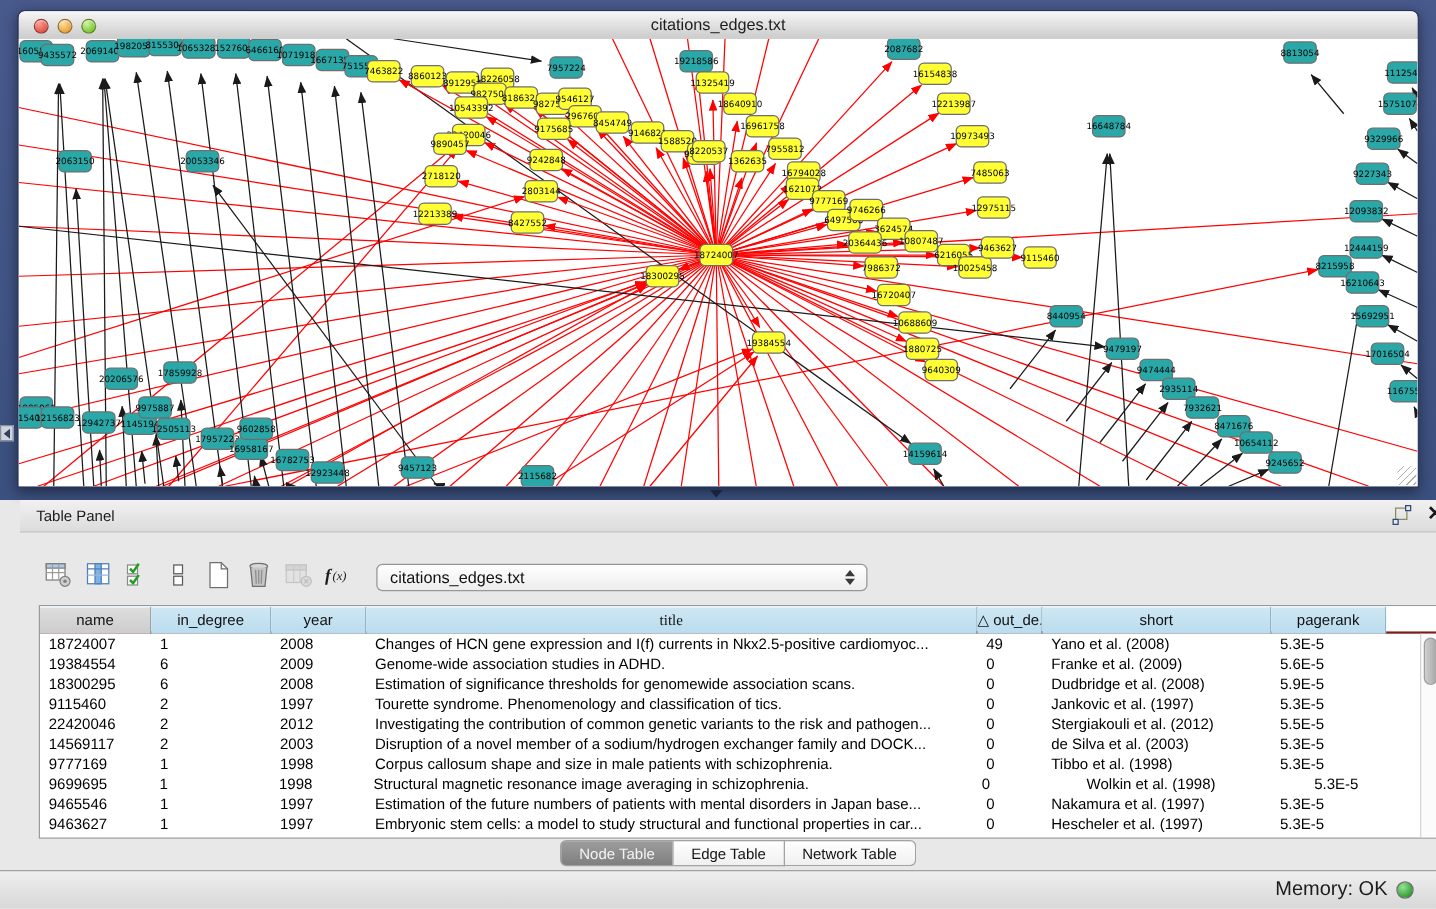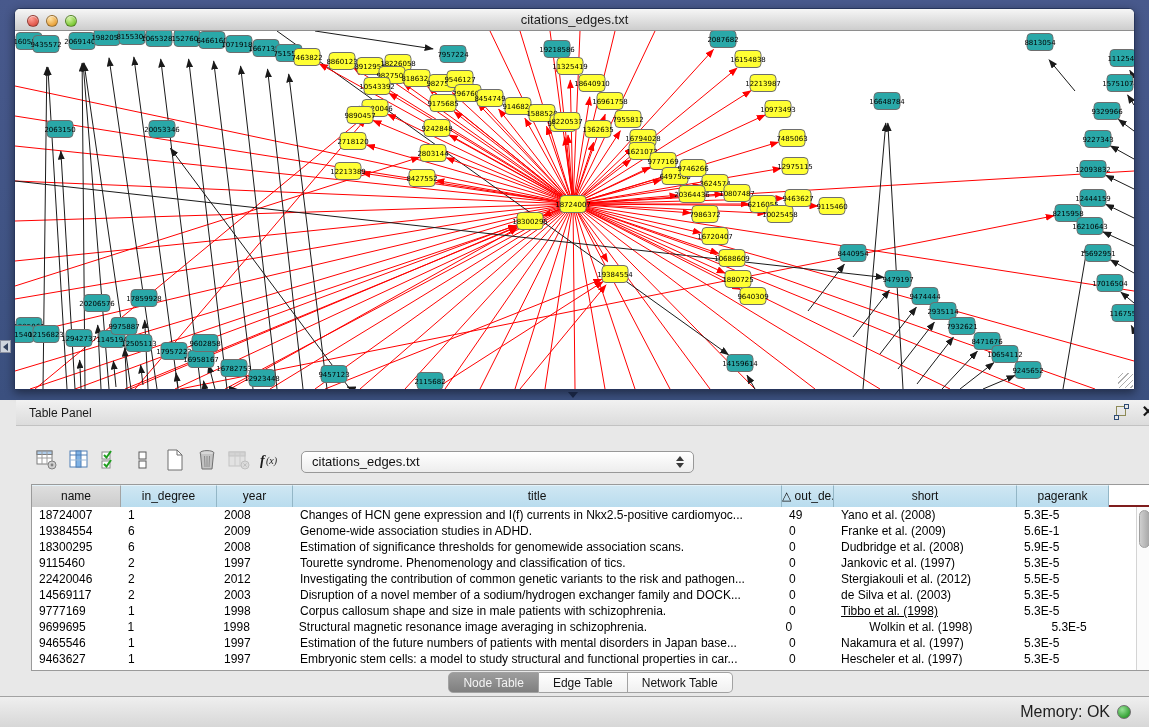--- a/index.html
+++ b/index.html
@@ -788,21 +788,21 @@
         <i class="up"></i>
         <i class="dn"></i>
       </span>
   </div>
 
   <div class="tbl">
     <div class="thead" id="thead">
         <div class="hcell gray" style="width: 89px;">name</div>
         <div class="hcell" style="width: 96px;">in_degree</div>
         <div class="hcell" style="width: 76px;">year</div>
-        <div class="hcell" style="width: 489px;">title</div>
+        <div class="hcell" style="width: 489px; font-family: Liberation Serif, serif;">title</div>
         <div class="hcell" style="width: 52px;">△ out_de...</div>
         <div class="hcell" style="width: 183px;">short</div>
         <div class="hcell" style="width: 92px;">pagerank</div>
         <div class="hfiller"></div>
       </div>
     <div class="rows" id="trows">
         <div class="trow">
           <div class="tcell" style="width: 89px;">18724007</div>
           <div class="tcell" style="width: 96px;">1</div>
           <div class="tcell" style="width: 76px;">2008</div>
@@ -811,21 +811,21 @@
           <div class="tcell" style="width: 183px;">Yano et al. (2008)</div>
           <div class="tcell" style="width: 92px;">5.3E-5</div>
         </div>
         <div class="trow">
           <div class="tcell" style="width: 89px;">19384554</div>
           <div class="tcell" style="width: 96px;">6</div>
           <div class="tcell" style="width: 76px;">2009</div>
           <div class="tcell" style="width: 489px;">Genome-wide association studies in ADHD.</div>
           <div class="tcell" style="width: 52px;">0</div>
           <div class="tcell" style="width: 183px;">Franke et al. (2009)</div>
-          <div class="tcell" style="width: 92px;">5.6E-1</div>
+          <div class="tcell" style="width: 92px;">5.6E-5</div>
         </div>
         <div class="trow">
           <div class="tcell" style="width: 89px;">18300295</div>
           <div class="tcell" style="width: 96px;">6</div>
           <div class="tcell" style="width: 76px;">2008</div>
           <div class="tcell" style="width: 489px;">Estimation of significance thresholds for genomewide association scans.</div>
           <div class="tcell" style="width: 52px;">0</div>
           <div class="tcell" style="width: 183px;">Dudbridge et al. (2008)</div>
           <div class="tcell" style="width: 92px;">5.9E-5</div>
         </div>
@@ -855,21 +855,21 @@
           <div class="tcell" style="width: 52px;">0</div>
           <div class="tcell" style="width: 183px;">de Silva et al. (2003)</div>
           <div class="tcell" style="width: 92px;">5.3E-5</div>
         </div>
         <div class="trow">
           <div class="tcell" style="width: 89px;">9777169</div>
           <div class="tcell" style="width: 96px;">1</div>
           <div class="tcell" style="width: 76px;">1998</div>
           <div class="tcell" style="width: 489px;">Corpus callosum shape and size in male patients with schizophrenia.</div>
           <div class="tcell" style="width: 52px;">0</div>
-          <div class="tcell" style="width: 183px; text-decoration: underline;">Tibbo et al. (1998)</div>
+          <div class="tcell" style="width: 183px;">Tibbo et al. (1998)</div>
           <div class="tcell" style="width: 92px;">5.3E-5</div>
         </div>
         <div class="trow">
           <div class="tcell" style="width: 89px;">9699695</div>
           <div class="tcell" style="width: 96px;">1</div>
           <div class="tcell" style="width: 76px;">1998</div>
           <div class="tcell" style="width: 489px;">Structural magnetic resonance image averaging in schizophrenia.</div>
           <div class="tcell" style="width: 52px;">0</div>
           <div class="tcell" style="width: 183px; margin-left: 32px;">Wolkin et al. (1998)</div>
           <div class="tcell" style="width: 92px;">5.3E-5</div>

